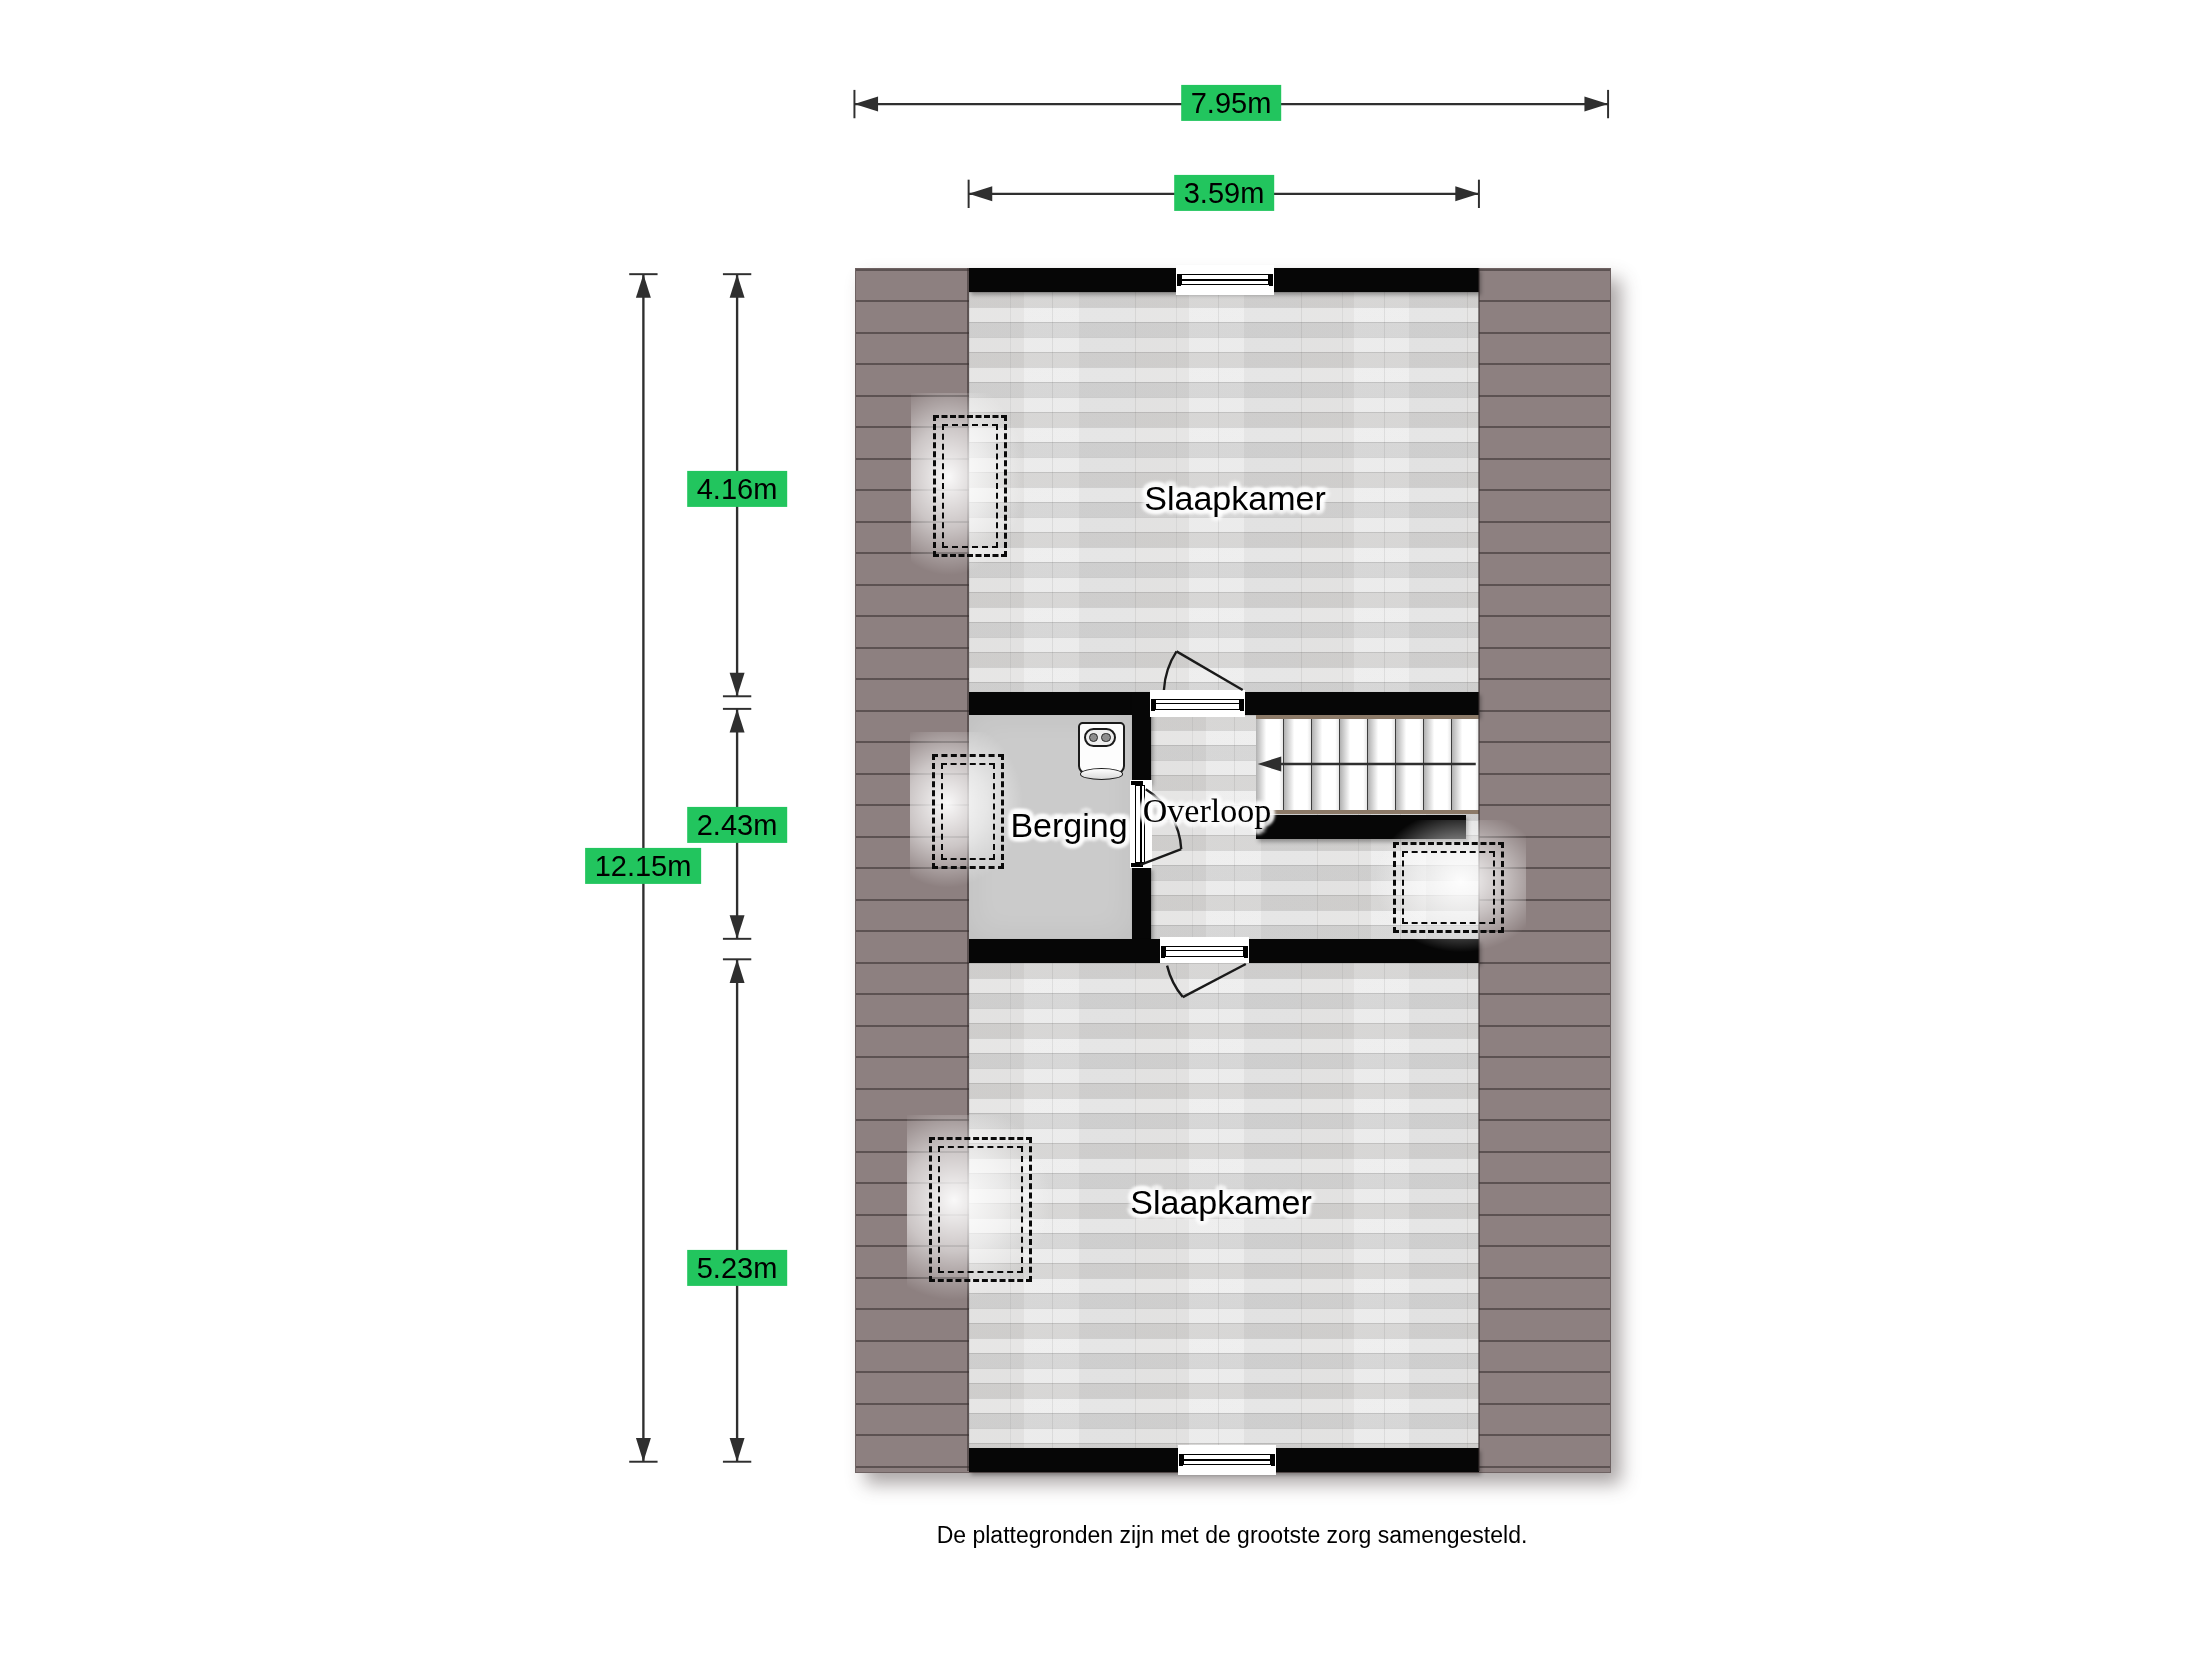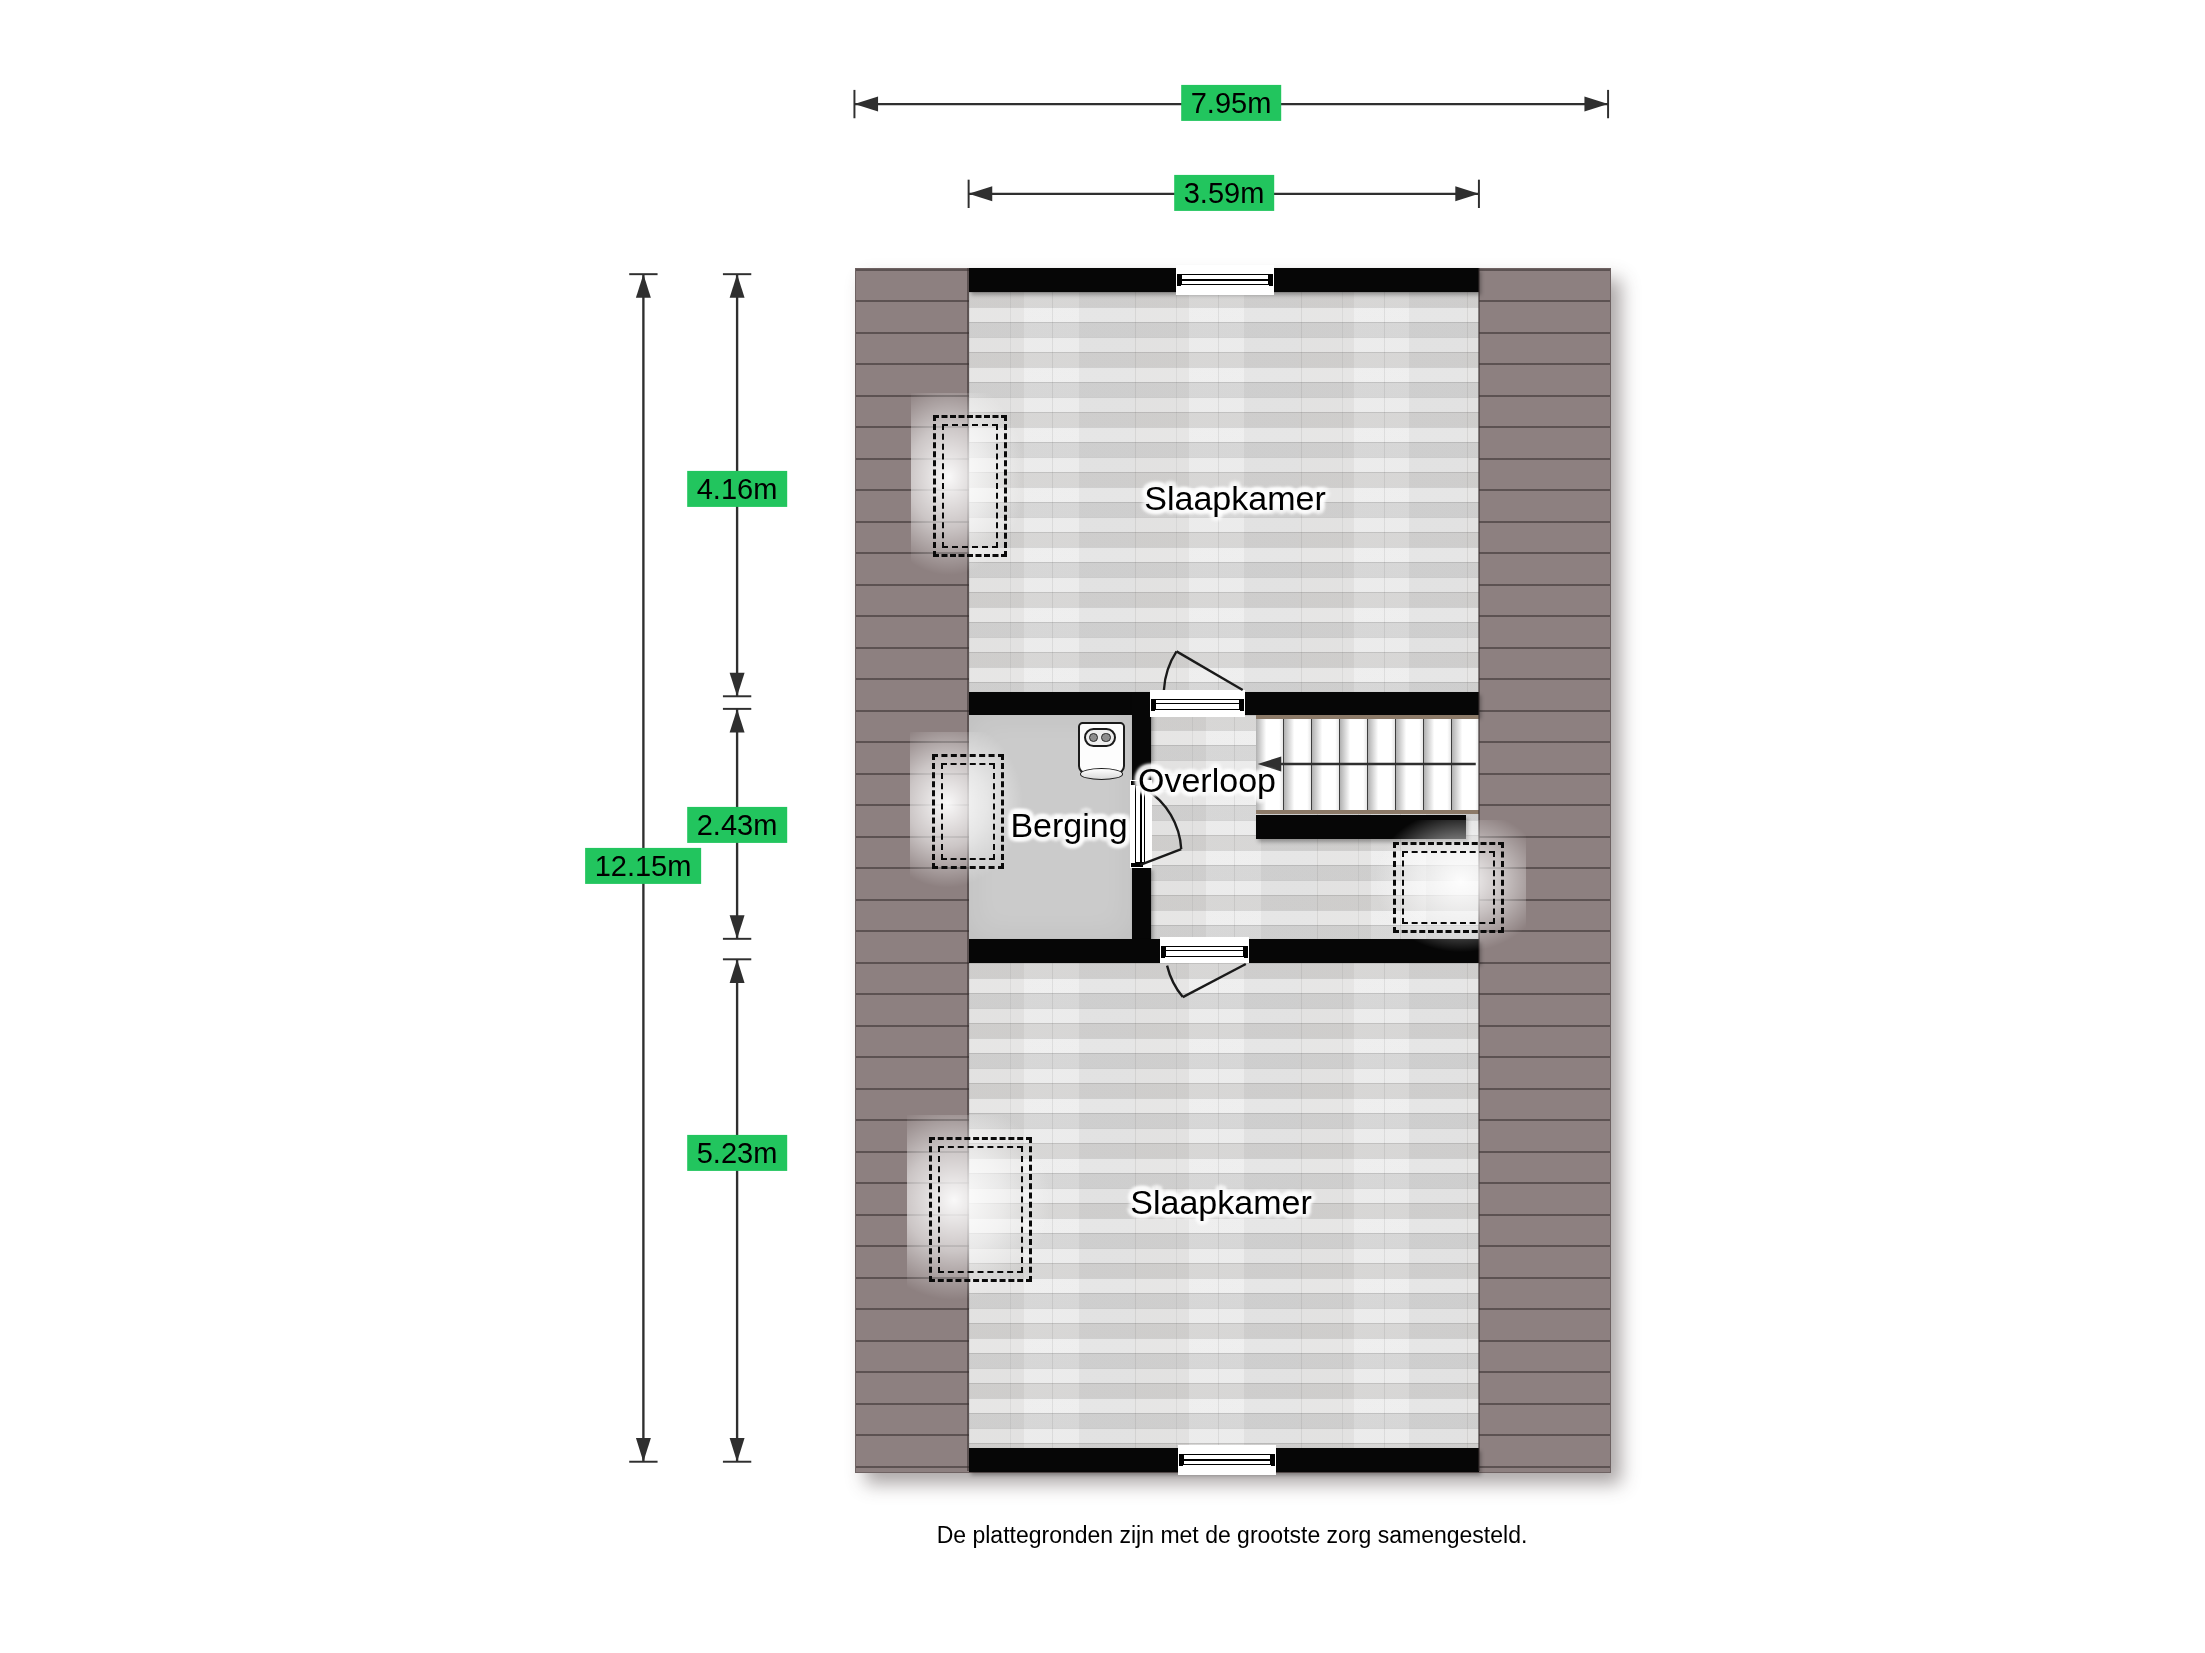--- a/index.html
+++ b/index.html
@@ -263,26 +263,26 @@
     <path class="swing" d="M 1448 1098 L 1500 1078"></path>
   </g>
   <g>
     <path class="swing" d="M 1482 1226 A 100 100 0 0 0 1502 1266"></path>
     <path class="swing" d="M 1582 1224 L 1502 1266"></path>
   </g>
 </svg>
 
 <div class="room-label" style="left:1235px;top:498px;">Slaapkamer</div>
 <div class="room-label" style="left:1069px;top:825px;">Berging</div>
-<div class="room-label" style="left:1207px;top:780px;">Overloop</div>
+<div class="room-label" style="left:1207px;top:811px;font-family:Liberation Serif, serif;">Overloop</div>
 <div class="room-label" style="left:1221px;top:1202px;">Slaapkamer</div>
 
 <div class="dim-label" style="left:1231px;top:103px;">7.95m</div>
 <div class="dim-label" style="left:1224px;top:193px;">3.59m</div>
 <div class="dim-label" style="left:643px;top:866px;">12.15m</div>
 <div class="dim-label" style="left:737px;top:489px;">4.16m</div>
 <div class="dim-label" style="left:737px;top:825px;">2.43m</div>
-<div class="dim-label" style="left:737px;top:1153px;">5.23m</div>
+<div class="dim-label" style="left:737px;top:1268px;">5.23m</div>
 
 <div class="footer">
   <p>De plattegronden zijn met de grootste zorg samengesteld.</p>
 </div>
 
 
 </body></html>

